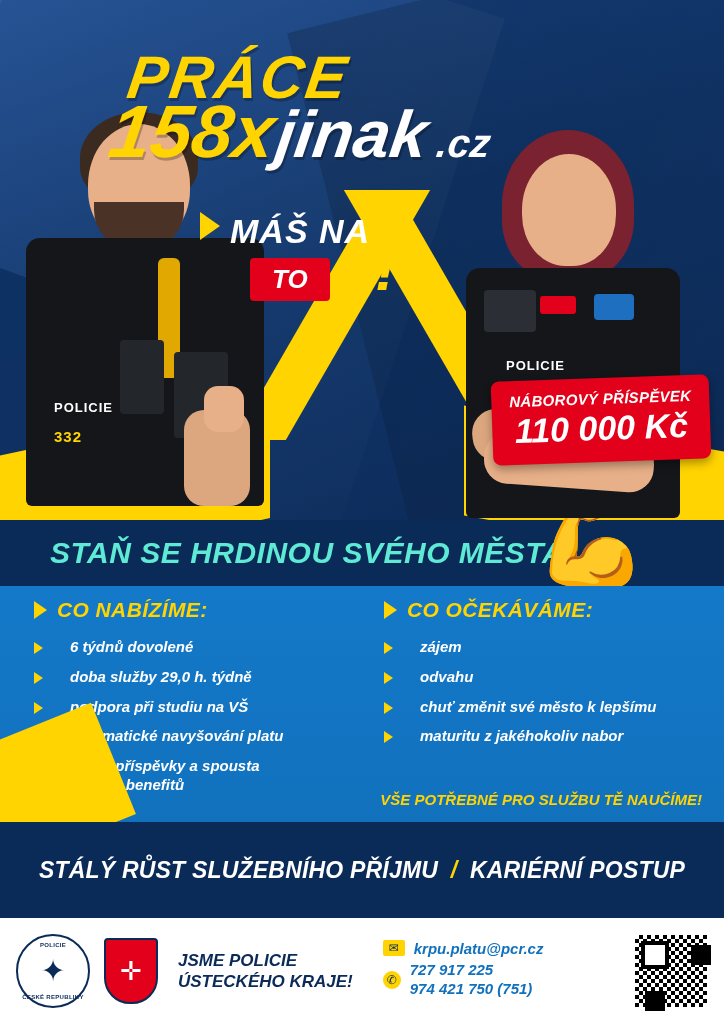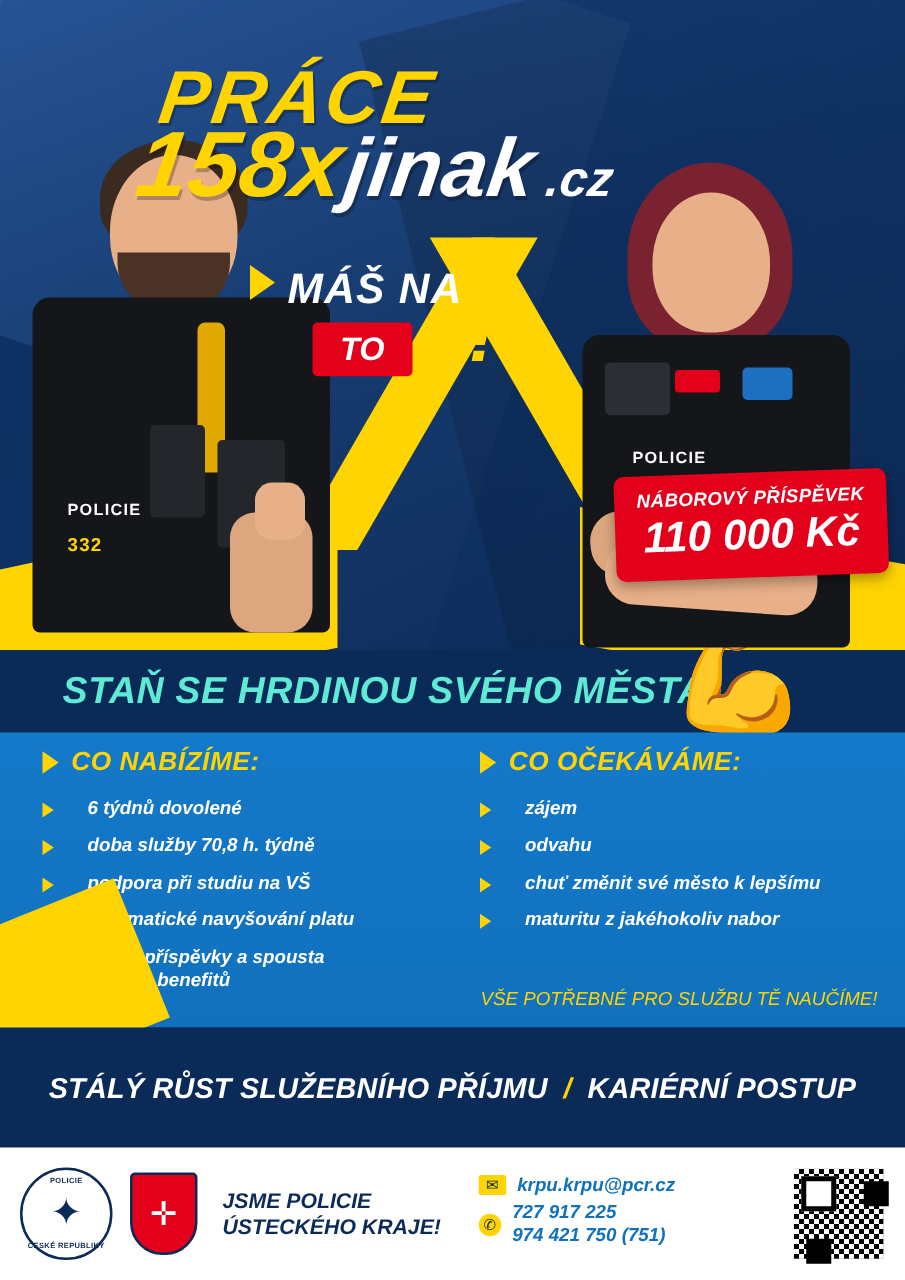--- a/index.html
+++ b/index.html
@@ -190,21 +190,21 @@
     color:#fff; font-size:15px; font-weight:800; font-style:italic;
     margin-bottom: 11px; line-height:1.25;
   }
   .tri-xs {
     margin-top: 4px;
     width:0;height:0;border-top:6px solid transparent;border-bottom:6px solid transparent;
     border-left:9px solid #ffd400; flex:0 0 auto;
   }
   .offer-note {
     position:absolute; right: 22px; bottom: 14px;
-    color:#ffd400; font-size:15px; font-weight:400; font-style:italic;
+    color:#ffd400; font-size:15px; font-weight:700; font-style:italic;
   }
   .offer-yellow-wedge {
     position:absolute; left:-60px; bottom:-30px; width:180px; height:120px;
     background:#ffd400; transform: rotate(-22deg);
   }
 
   
   .keywords {
     position:absolute; left:0; top:822px; width:724px; height:96px;
     background:#0a2a57; color:#fff;
@@ -348,21 +348,21 @@
           <span class="tri-sm"></span>
           <span>CO NABÍZÍME:</span>
         </div>
         <div class="list">
           <div class="li">
             <span class="tri-xs"></span>
             <span>6 týdnů dovolené</span>
           </div>
           <div class="li">
             <span class="tri-xs"></span>
-            <span>doba služby 70,8 h. týdně</span>
+            <span>doba služby 29,0 h. týdně</span>
           </div>
           <div class="li">
             <span class="tri-xs"></span>
             <span>podpora při studiu na VŠ</span>
           </div>
           <div class="li">
             <span class="tri-xs"></span>
             <span>automatické navyšování platu</span>
           </div>
           <div class="li">
@@ -418,21 +418,21 @@
       <div class="crest">
         <span class="inner">✛</span>
       </div>
       <div class="jsme">
         <div>JSME POLICIE</div>
         <div>ÚSTECKÉHO KRAJE!</div>
       </div>
       <div class="contacts">
         <div class="c-row">
           <span class="ic mail">✉</span>
-          <span class="c-text">krpu.krpu@pcr.cz</span>
+          <span class="c-text">krpu.platu@pcr.cz</span>
         </div>
         <div class="c-row">
           <span class="ic phone">✆</span>
           <span class="phones">
             <span>727 917 225</span><br>
             <span>974 421 750 (751)</span>
           </span>
         </div>
       </div>
       <div class="qr"></div>

